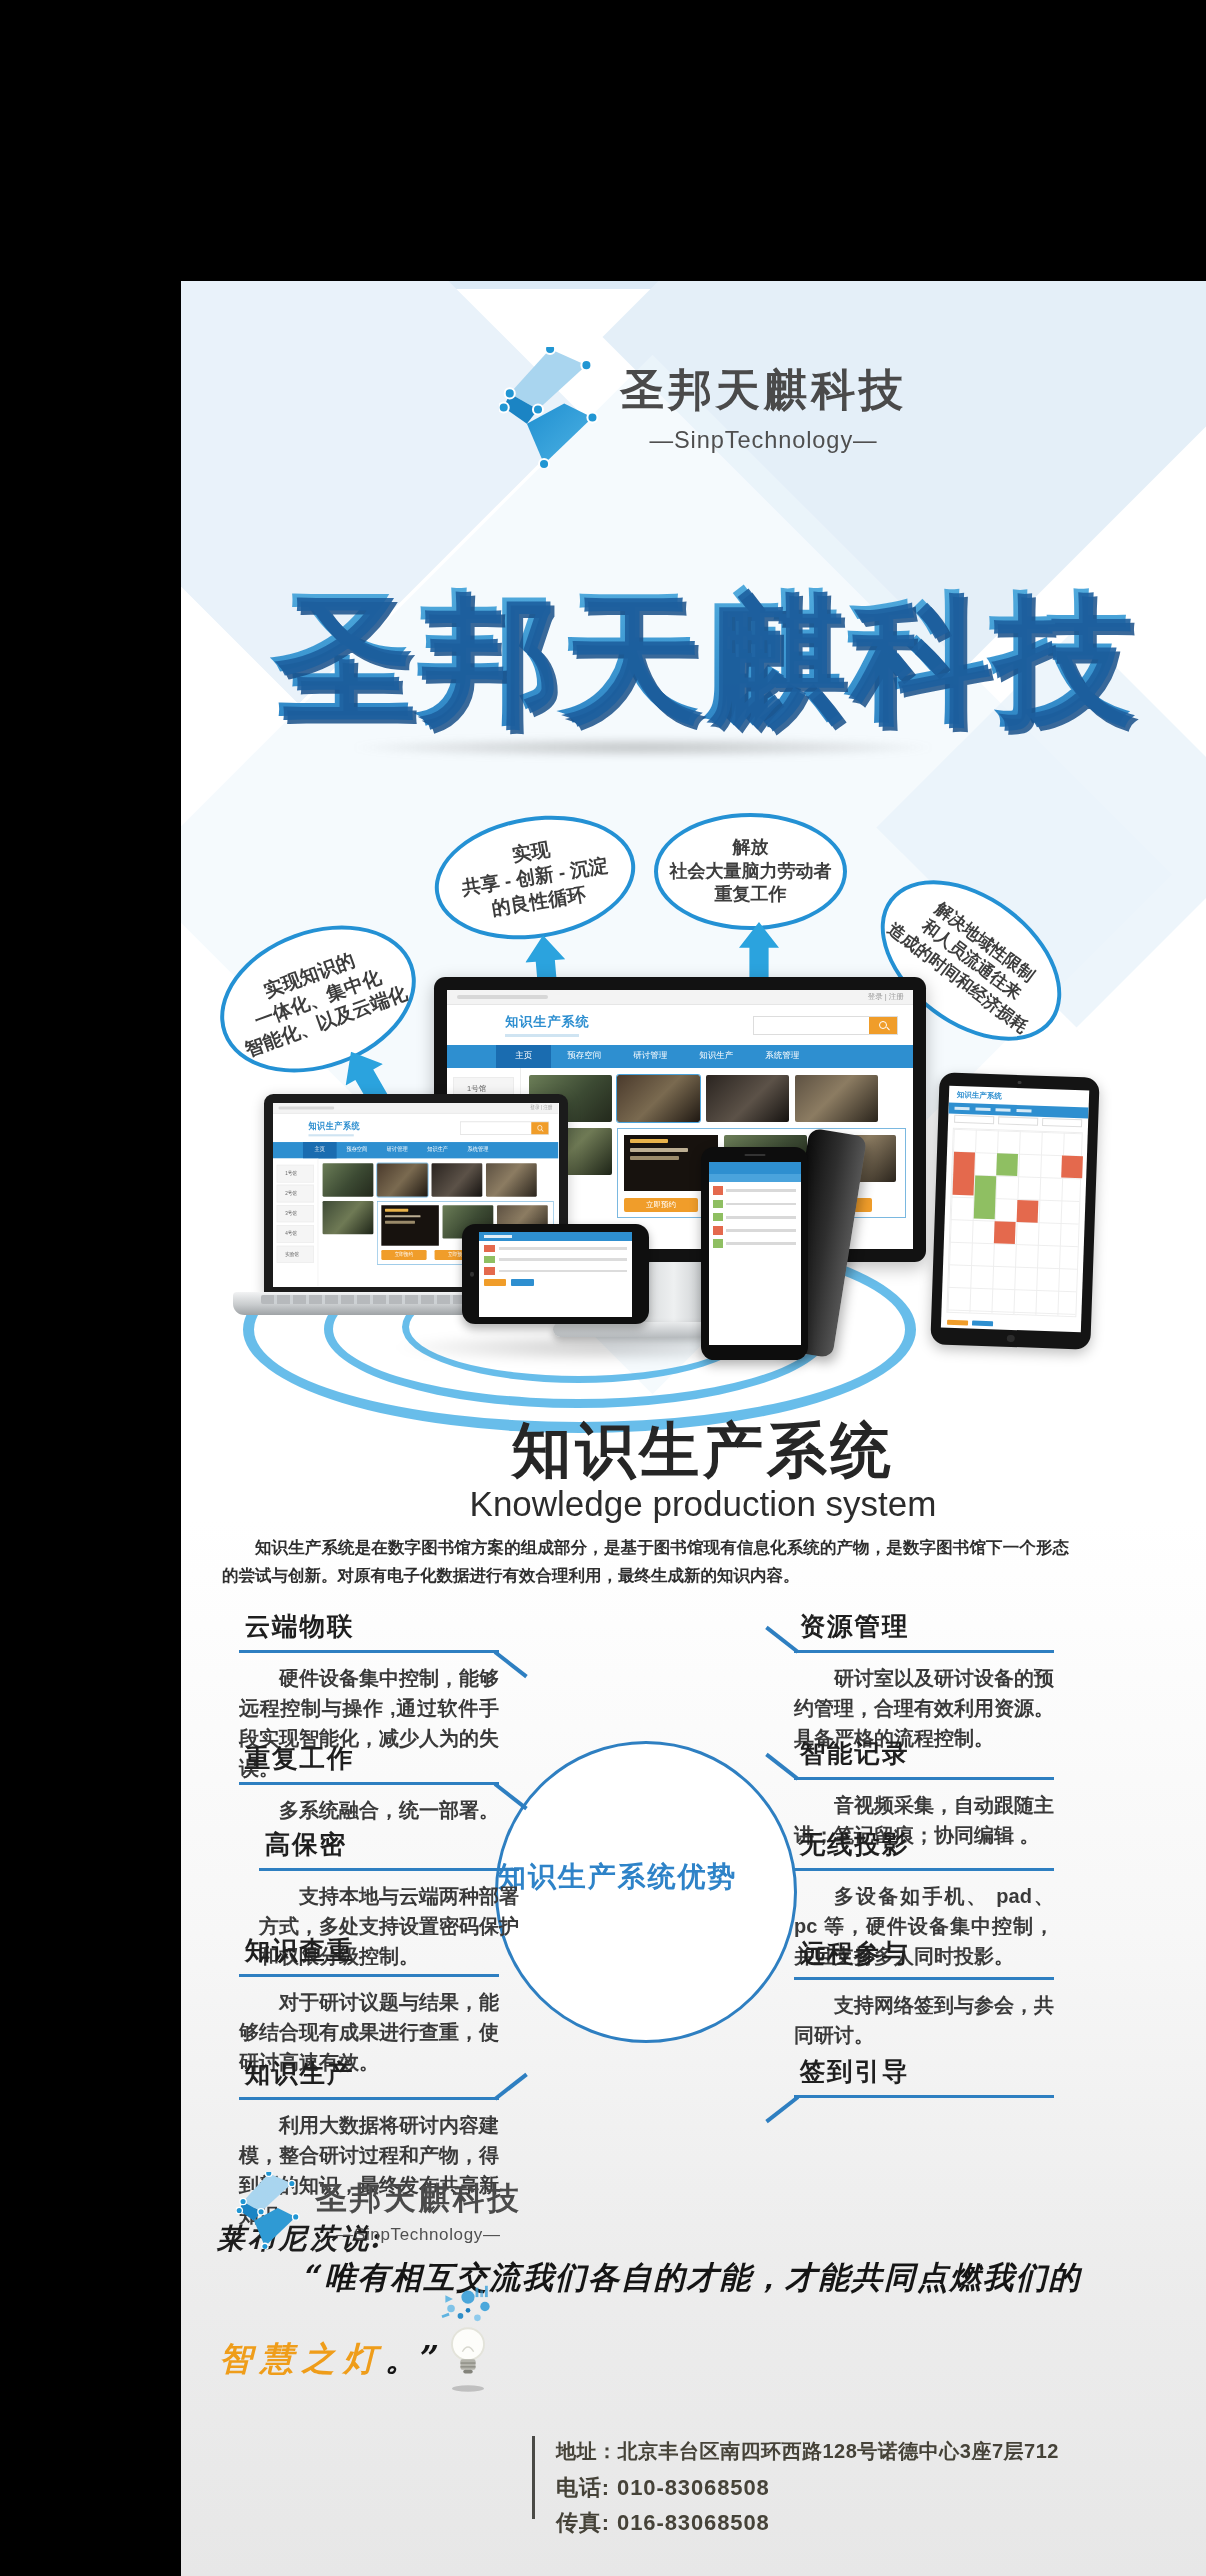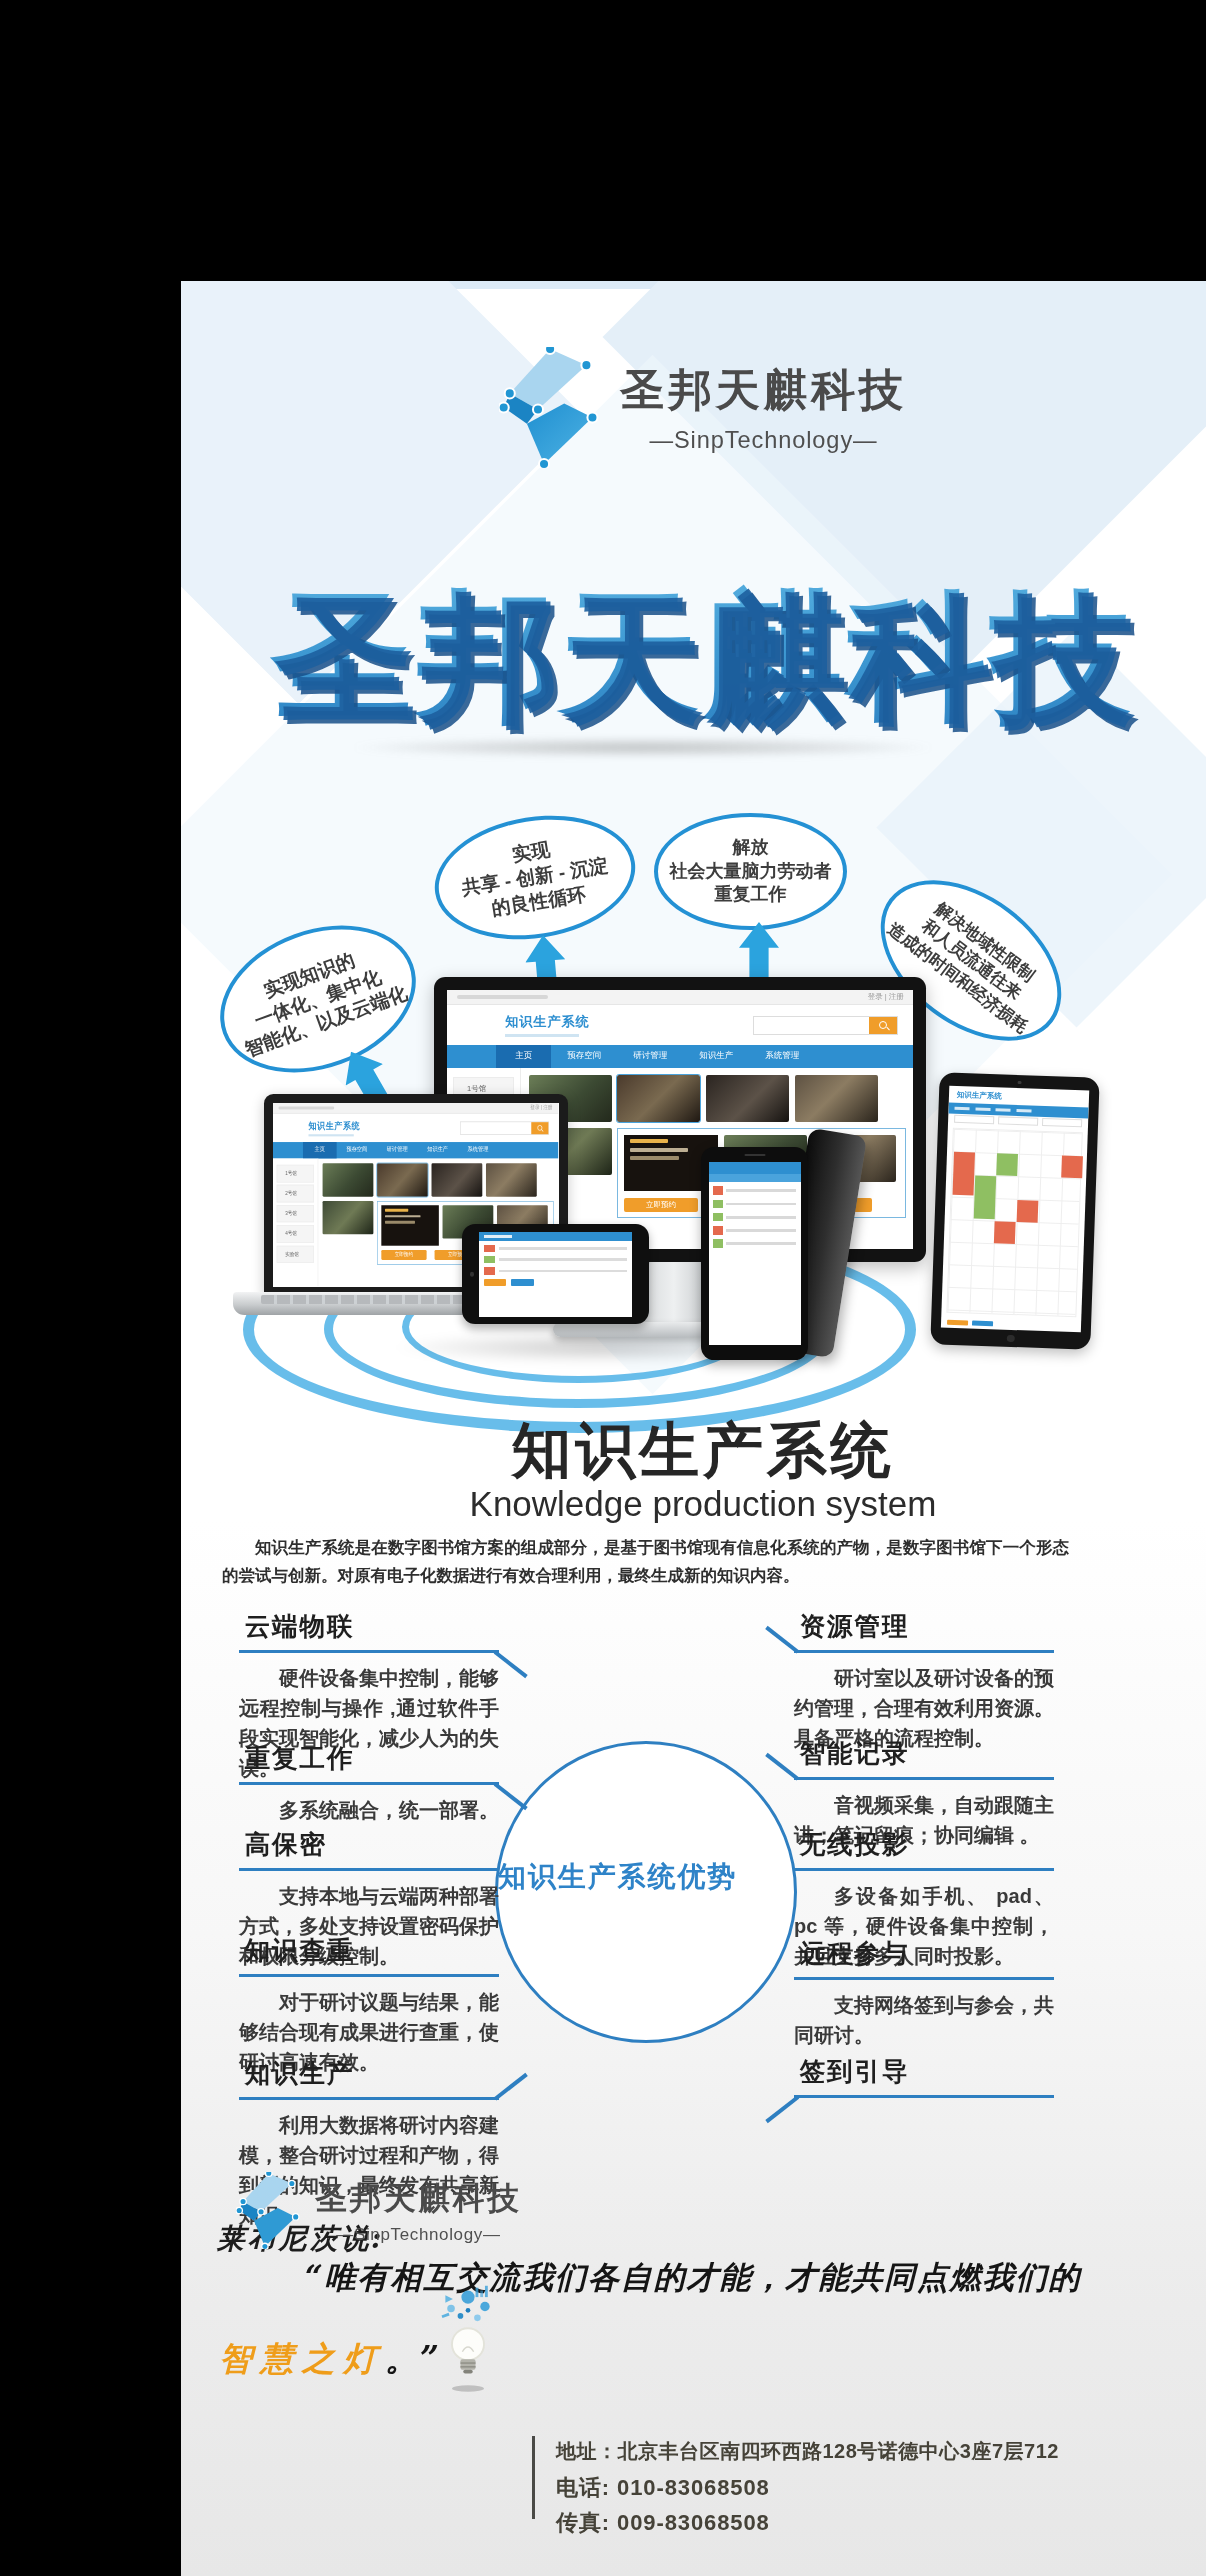--- a/index.html
+++ b/index.html
@@ -172,21 +172,21 @@
   .feat h3{margin:0 0 5.7px 5.7px;font-size:25.5px;font-weight:900;color:#1f1f1f;letter-spacing:1.9px;}
   .uline{position:relative;height:3.8px;background:#2e7fc1;}
   .uline .tail{position:absolute;width:40px;height:3.8px;background:#2e7fc1;top:0;}
   .tail-r-down{right:-36px;transform-origin:left center;transform:rotate(38deg);}
   .tail-r-up{right:-36px;transform-origin:left center;transform:rotate(-38deg);}
   .tail-l-down{left:-36px;transform-origin:right center;transform:rotate(38deg);}
   .tail-l-up{left:-36px;transform-origin:right center;transform:rotate(-38deg);}
   .feat p{margin:9.4px 0 0 0;font-size:20px;font-weight:700;color:#3a3a3a;line-height:1.5;text-align:justify;text-indent:2em;}
   .fl{left:58px;}
   .fr{left:613px;}
-  .f-l0{top:1328px;} .f-l1{top:1460px;} .f-l2{top:1546px;} .f-l3{top:1652px;} .f-l4{top:1775px;}
+  .f-l0{top:1328px;} .f-l1{top:1460px;} .f-l2{top:1546px;margin-left:20px;} .f-l3{top:1652px;} .f-l4{top:1775px;}
   .f-r0{top:1328px;} .f-r1{top:1455px;} .f-r2{top:1546px;} .f-r3{top:1655px;} .f-r4{top:1773px;}
 
   
   .q-attr{position:absolute;left:36px;top:1939px;font-family:"DejaVu Serif",serif;font-style:italic;font-weight:700;font-size:28px;color:#1d1d1d;letter-spacing:2.8px;}
   .q-line1{position:absolute;left:124px;top:1976px;font-family:"DejaVu Serif",serif;font-style:italic;font-weight:700;font-size:31px;color:#151515;letter-spacing:1.9px;white-space:nowrap;}
   .q-line2{position:absolute;left:38px;top:2056px;font-family:"DejaVu Serif",serif;font-style:italic;font-weight:700;font-size:33px;white-space:nowrap;}
   .q-line2 .hl{color:#ef9d1a;letter-spacing:8.5px;}
   .q-line2 .sfx{color:#151515;letter-spacing:1.9px;}
   .bulb{position:absolute;left:238px;top:2001px;}
 
@@ -605,17 +605,17 @@
       </svg>
       <div class="logo-text">
         <div class="logo-cn">圣邦天麒科技</div>
         <div class="logo-en">—SinpTechnology—</div>
       </div>
     </div>
     <div class="f-divider"></div>
     <div class="f-contact">
       <div class="f-addr">地址：北京丰台区南四环西路128号诺德中心3座7层712</div>
       <div class="f-tel">电话: 010-83068508</div>
-      <div class="f-fax">传真: 009-83068508</div>
+      <div class="f-fax">传真: 016-83068508</div>
     </div>
   </div>
 </div>
 
 
 </body></html>

